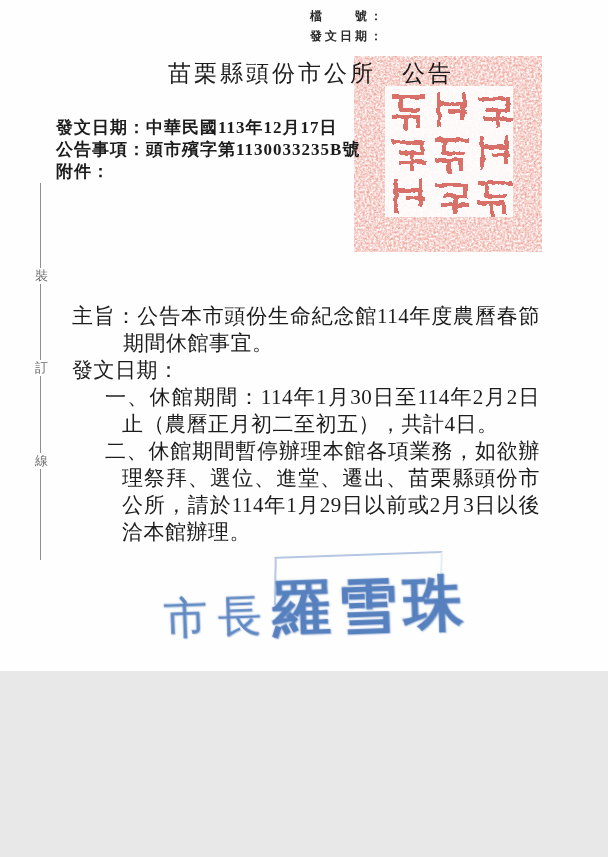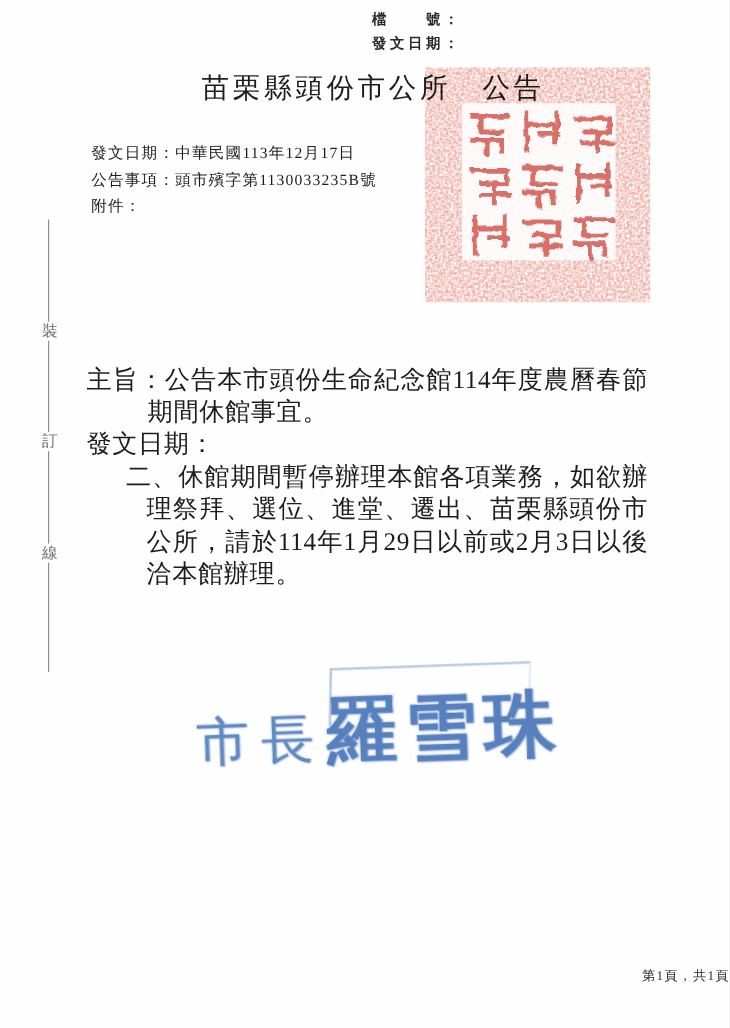--- a/index.html
+++ b/index.html
@@ -1,20 +1,20 @@
 <!DOCTYPE html>
 <html><head>
 <meta charset="utf-8">
 <style>
   * { margin: 0; padding: 0; box-sizing: border-box; }
   html, body { background: #e8e8e8; }
   .page {
     position: relative;
     width: 608px;
-    height: 857px;
+    height: 671px;
     margin: 0 auto;
     background: #fefefe;
     overflow: hidden;
     font-family: "Liberation Serif", "DejaVu Serif", serif;
     color: #1c1c1c;
   }
 
   
   .file-block {
     position: absolute;
@@ -35,24 +35,24 @@
     font-size: 23px;
     font-weight: 400;
     letter-spacing: 3px;
     white-space: nowrap;
     z-index: 2;
   }
 
   
   .meta {
     position: absolute;
-    left: 76px;
+    left: 56px;
     top: 117px;
-    font-size: 13px;
-    font-weight: 400;
+    font-size: 17px;
+    font-weight: 700;
     letter-spacing: 1px;
     line-height: 22px;
     z-index: 2;
   }
 
   
   .seal {
     position: absolute;
     left: 354px;
     top: 56px;
@@ -220,20 +220,21 @@
       <g transform="translate(123,122)">
           <path d="M3,5 h30 M10,5 v13 h18 M3,25 h24 v9 M15,25 v11"></path>
         </g>
     </g>
   </svg>
   <span class="sr-only">苗栗縣頭份市公所印</span>
 
   <div class="body">
     <p class="subject">主旨：公告本市頭份生命紀念館114年度農曆春節期間休館事宜。</p>
     <p class="items-header">發文日期：</p>
+    <p class="item">一、休館期間：114年1月30日至114年2月2日止（農曆正月初二至初五），共計4日。</p>
     <p class="item">二、休館期間暫停辦理本館各項業務，如欲辦理祭拜、選位、進堂、遷出、苗栗縣頭份市公所，請於114年1月29日以前或2月3日以後洽本館辦理。</p>
   </div>
 
   <div class="mayor-stamp">
     <div class="stamp-box"></div>
     <span class="mayor-title">市長</span>
     <span class="mayor-name">羅雪珠</span>
   </div>
 
   <div class="binding-line">

